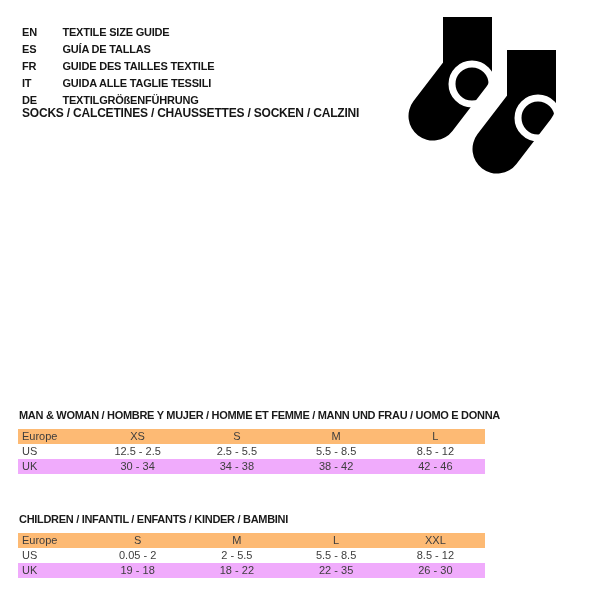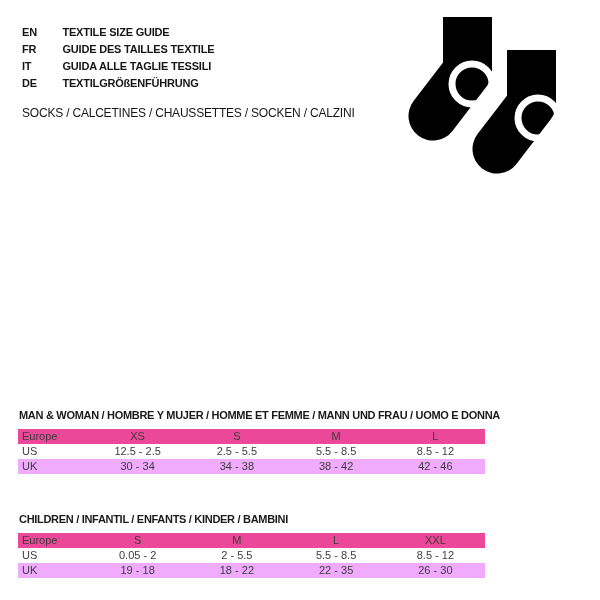--- a/index.html
+++ b/index.html
@@ -18,21 +18,21 @@
   .lang-row { height: 17px; line-height: 17px; white-space: nowrap; }
   .lang-row .code,
   .lang-row .label {
     font-size: 11px; font-weight: bold; color: #161616;
     letter-spacing: -0.2px;
   }
   .lang-row .code { display: inline-block; width: 36px; margin-top: 12px; }
 
   .category-line {
     position: absolute; left: 22px; top: 106px;
-    font-size: 12px; font-weight: normal; color: #161616;
+    font-size: 12px; font-weight: bold; color: #161616;
     letter-spacing: -0.2px; white-space: nowrap;
   }
 
   
   .socks-icon { position: absolute; left: 400px; top: 8px; width: 160px; height: 175px; }
 
   
   .table-title {
     position: absolute; left: 19px;
     font-size: 11px; font-weight: bold; color: #1a1a1a;
@@ -42,32 +42,36 @@
   .title-2 { top: 513px; }
 
   .size-table {
     position: absolute; left: 18px; width: 467px;
     font-size: 11px; color: #3d3d3d;
   }
   .table-1 { top: 429px; }
   .table-2 { top: 533px; }
 
   .tr { display: flex; height: 15px; line-height: 15px; }
-  .tr.thead { background: #ec4899; }
+  .tr.thead { background: #fdba74; }
   .tr.alt   { background: #f0abfc; }
   .td { flex: 1 1 0; text-align: center; white-space: nowrap; }
   .td.c0 { flex: 0 0 70px; text-align: left; padding-left: 4px; }
 </style>
 </head>
 <body>
 
 <div class="langs">
   <div class="lang-row">
     <span class="code">EN</span>
     <span class="label">TEXTILE SIZE GUIDE</span>
+  </div>
+  <div class="lang-row">
+    <span class="code">ES</span>
+    <span class="label">GUÍA DE TALLAS</span>
   </div>
   <div class="lang-row">
     <span class="code">FR</span>
     <span class="label">GUIDE DES TAILLES TEXTILE</span>
   </div>
   <div class="lang-row">
     <span class="code">IT</span>
     <span class="label">GUIDA ALLE TAGLIE TESSILI</span>
   </div>
   <div class="lang-row">

